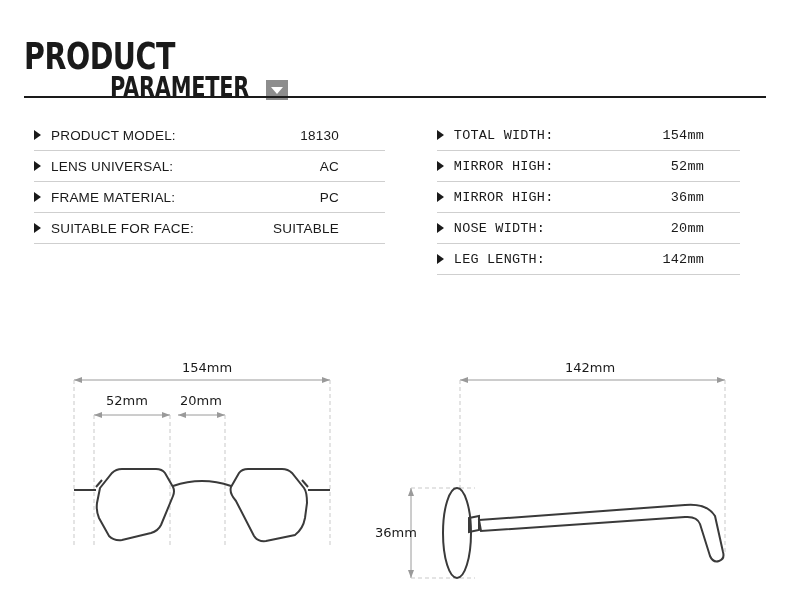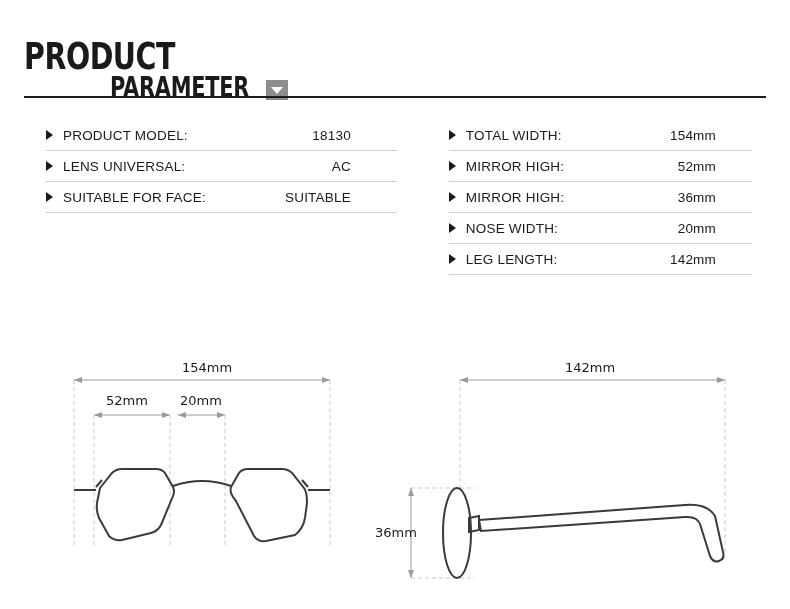--- a/index.html
+++ b/index.html
@@ -68,30 +68,30 @@
     right: 24px;
     top: 96px;
     height: 2px;
     background: #1a1a1a;
   }
 
   
   .specs {
     position: absolute;
     top: 120px;
-    left: 46px;
+    left: 34px;
     width: 706px;
     display: flex;
     gap: 4px;
   }
   .spec-col {
     width: 353px;
     box-sizing: border-box;
   }
-  .spec-col.right { padding-left: 48px; }
+  .spec-col.right { padding-left: 48px; font-family: Liberation Mono, monospace; }
 
   .spec-row {
     display: flex;
     align-items: center;
     height: 30px;
     border-bottom: 1px solid #cfcfcf;
     font-size: 13.5px;
   }
   .spec-row:last-child { border-bottom: 1px solid #cfcfcf; }
 
@@ -165,20 +165,25 @@
       <span class="spec-label">PRODUCT MODEL:</span>
       <span class="spec-value">18130</span>
     </div>
     <div class="spec-row">
       <span class="tri"></span>
       <span class="spec-label">LENS UNIVERSAL:</span>
       <span class="spec-value">AC</span>
     </div>
     <div class="spec-row">
       <span class="tri"></span>
+      <span class="spec-label">FRAME MATERIAL:</span>
+      <span class="spec-value">PC</span>
+    </div>
+    <div class="spec-row">
+      <span class="tri"></span>
       <span class="spec-label">SUITABLE FOR FACE:</span>
       <span class="spec-value">SUITABLE</span>
     </div>
   </div>
 
   <div class="spec-col right">
     <div class="spec-row">
       <span class="tri"></span>
       <span class="spec-label">TOTAL WIDTH:</span>
       <span class="spec-value">154mm</span>

